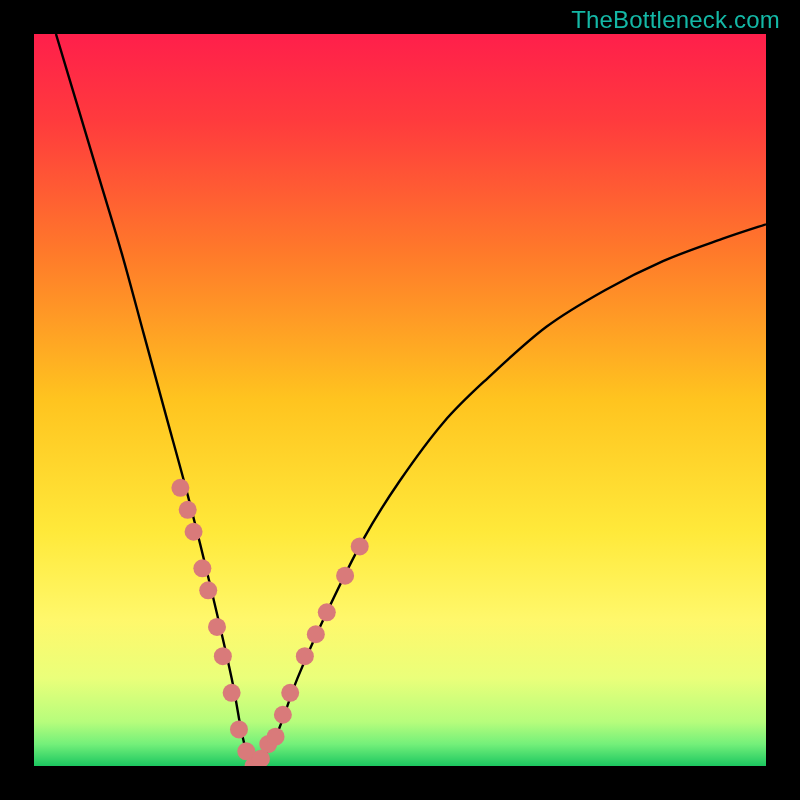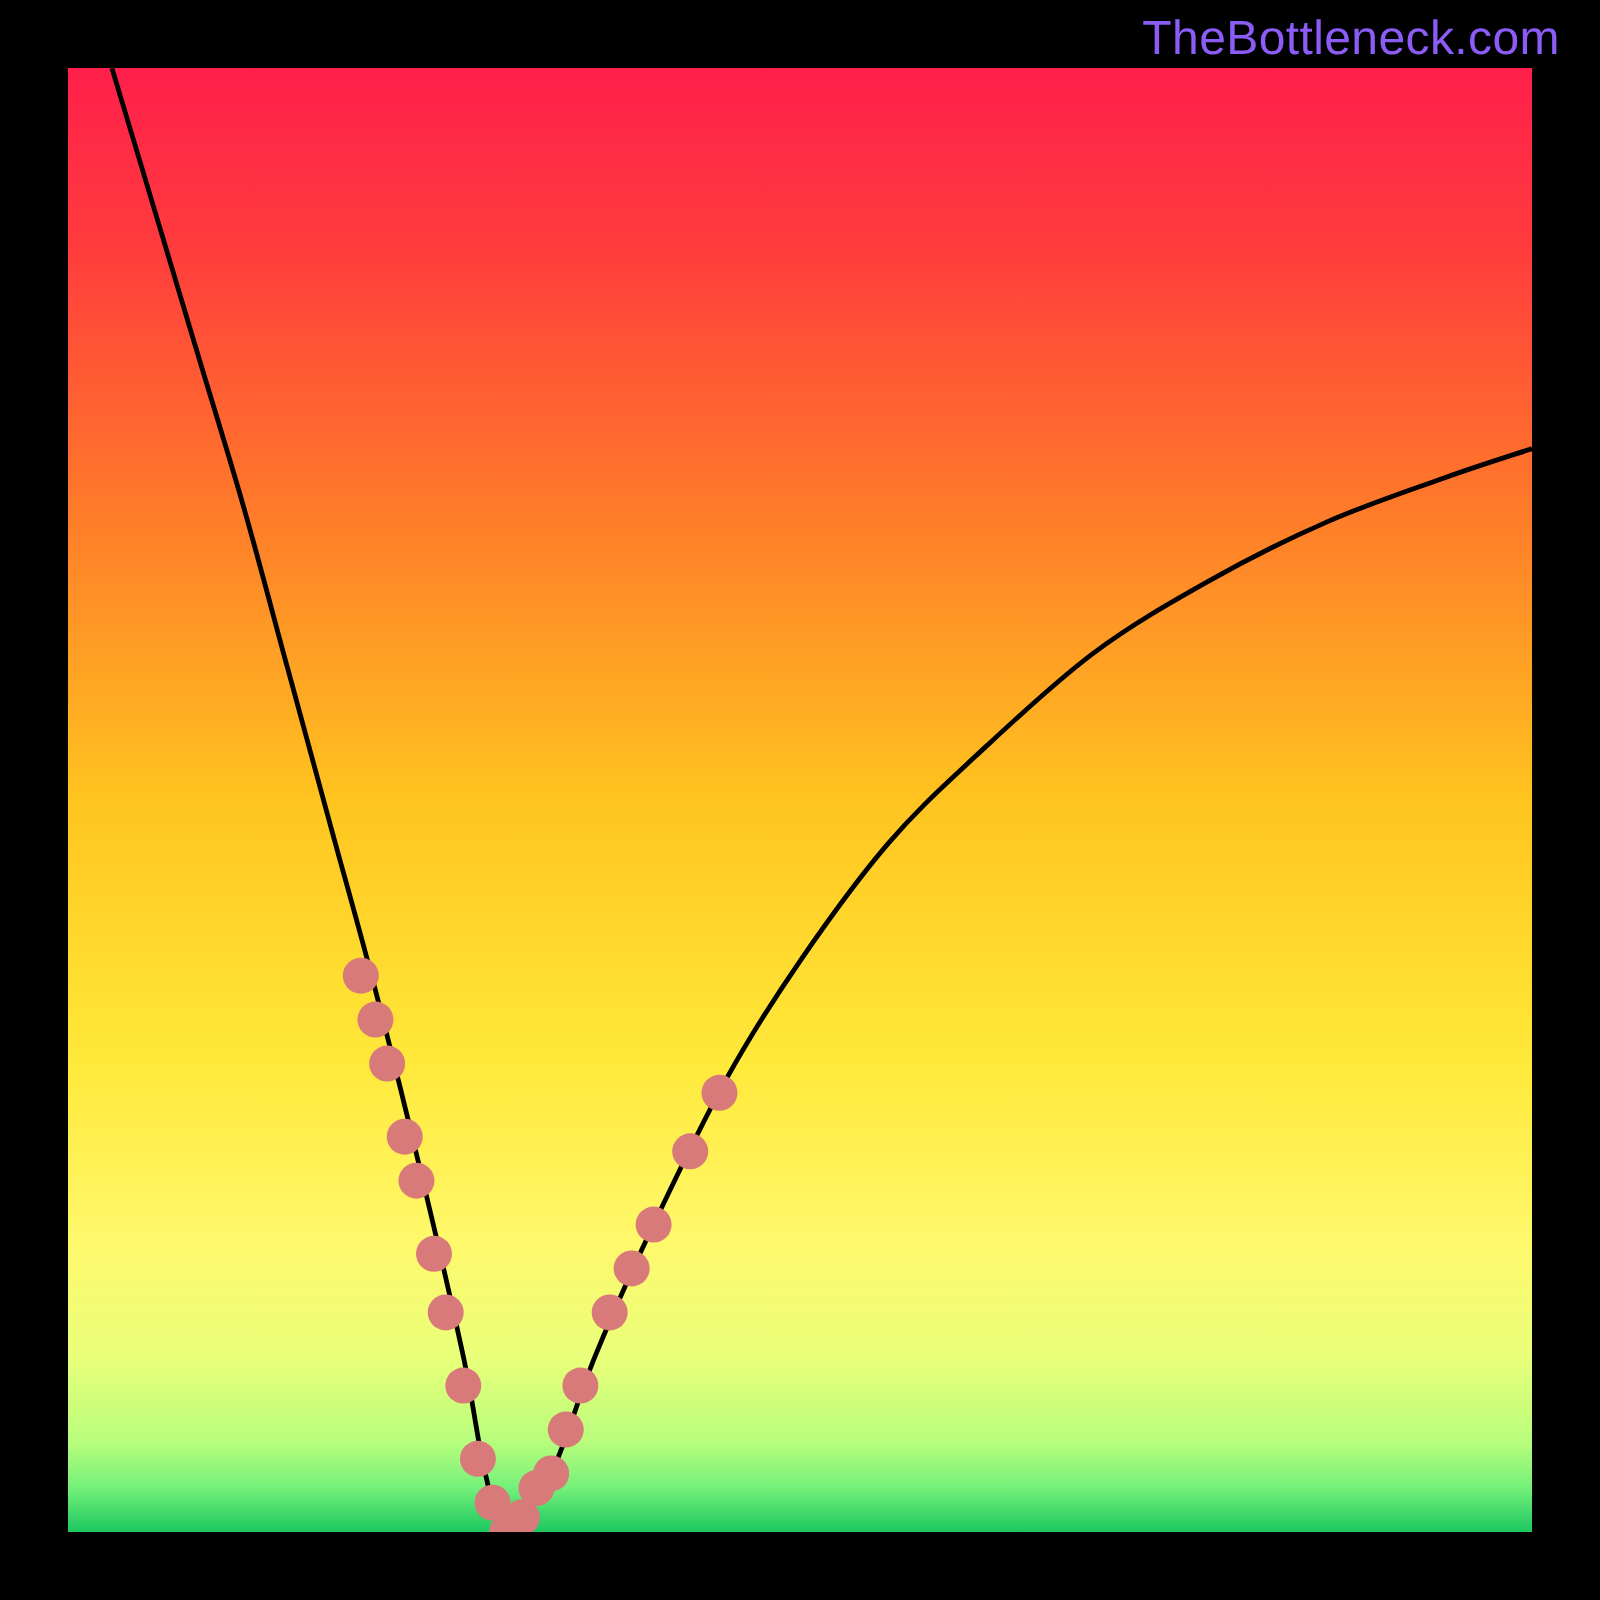--- a/index.html
+++ b/index.html
@@ -26,21 +26,21 @@
     width: 732px;
     height: 732px;
     overflow: hidden;
   }
   .watermark {
     position: absolute;
     top: 6px;
     right: 20px;
     font-size: 24px;
     font-weight: 500;
-    color: #8b5cf6;
+    color: #14b8a6;
     letter-spacing: 0.2px;
   }
   svg {
     display: block;
   }
 </style>
 </head>
 <body>
 
 <div class="frame">

